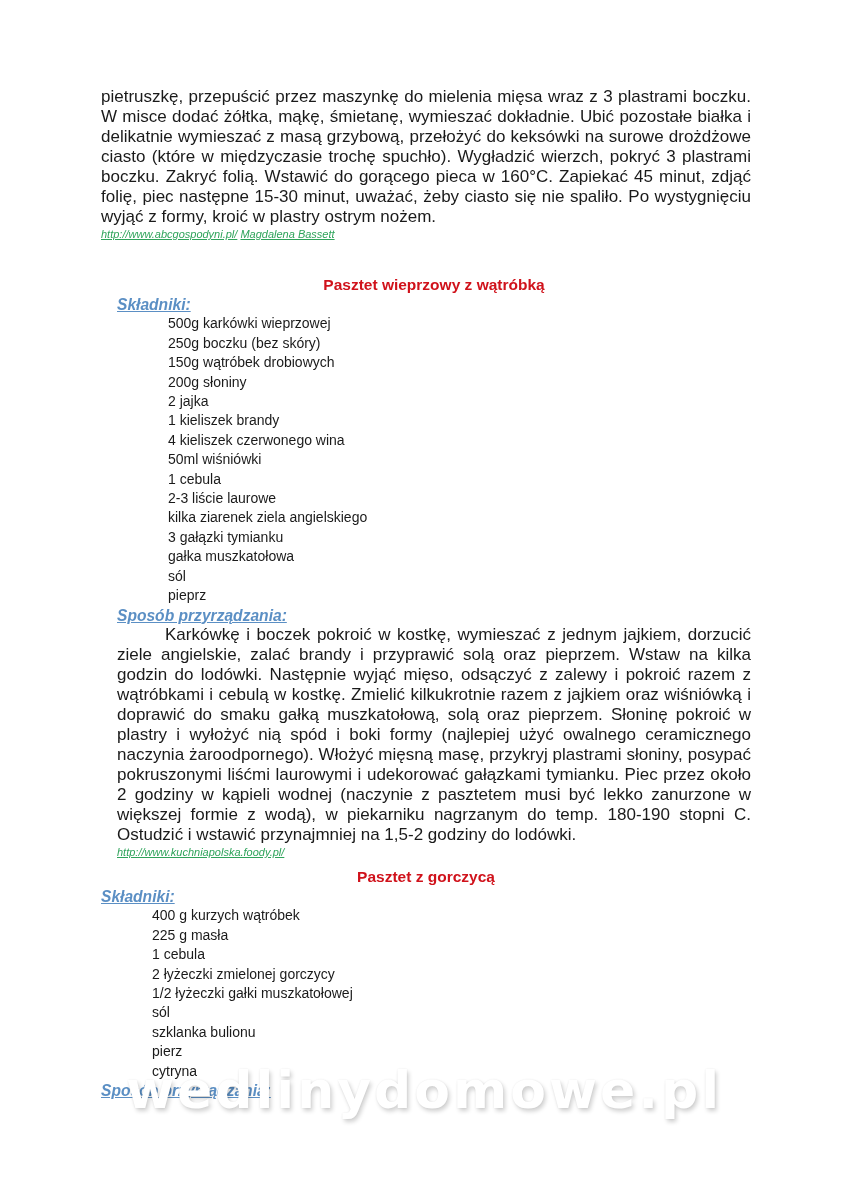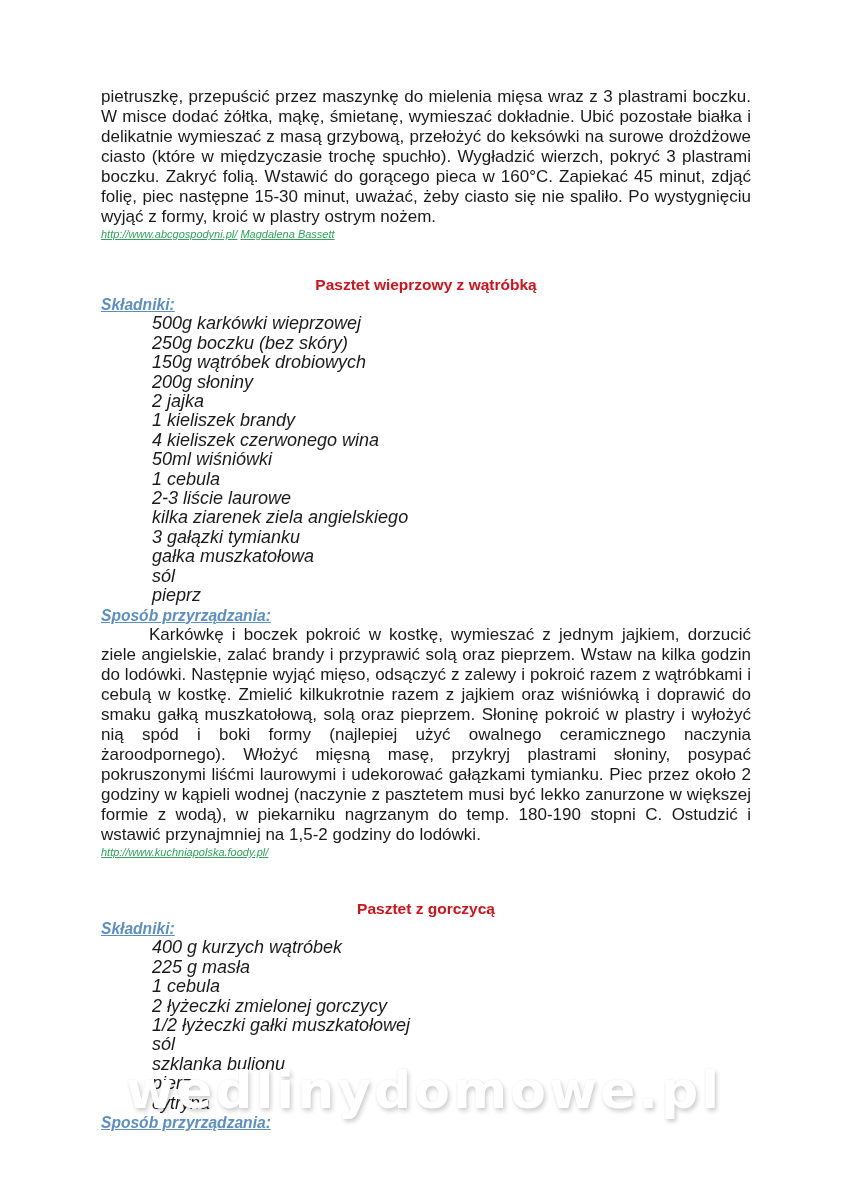--- a/index.html
+++ b/index.html
@@ -8,38 +8,38 @@
   .page { position: absolute; left: 101px; top: 87px; width: 650px; }
   .para { font-size: 17px; line-height: 20px; text-align: justify; margin: 0; }
   .para.indent { text-indent: 48px; }
   .source { font-size: 11px; font-style: italic; line-height: 14px; color: #2ea35a; margin: 0; }
   .source a { color: #2ea35a; text-decoration: underline; }
   .title { font-size: 15.5px; font-weight: bold; color: #d0121b; text-align: center;
            margin: 0; line-height: 20px; }
   .section-label { font-size: 15.6px; font-weight: bold; font-style: italic; color: #5b8fc4;
            line-height: 19.4px; margin: 0; text-decoration: underline; }
   .ingredients { list-style: none; margin: 0; padding: 0 0 0 51px; }
-  .ingredients li { font-size: 18px; line-height: 19.4px; font-style: italic; }
+  .ingredients li { font-size: 14px; line-height: 19.4px; }
   .watermark { position: absolute; left: 0; width: 848px; top: 1060px; text-align: center;
            font-family: "DejaVu Sans", sans-serif; font-weight: bold; font-size: 52px;
            letter-spacing: 3px; color: #ffffff;
            text-shadow: 2px 3px 4px rgba(0,0,0,0.18), 0 0 2px rgba(0,0,0,0.08); }
 </style>
 </head>
 <body>
 
 <div class="page">
 
   <p class="para">pietruszkę, przepuścić przez maszynkę do mielenia mięsa wraz z 3 plastrami boczku. W misce dodać żółtka, mąkę, śmietanę, wymieszać dokładnie. Ubić pozostałe białka i delikatnie wymieszać z masą grzybową, przełożyć do keksówki na surowe drożdżowe ciasto (które w międzyczasie trochę spuchło). Wygładzić wierzch, pokryć 3 plastrami boczku. Zakryć folią. Wstawić do gorącego pieca w 160°C. Zapiekać 45 minut, zdjąć folię, piec następne 15-30 minut, uważać, żeby ciasto się nie spaliło. Po wystygnięciu wyjąć z formy, kroić w plastry ostrym nożem.</p>
   <p class="source">
     <a>http://www.abcgospodyni.pl/</a>
     <a>Magdalena Bassett</a>
   </p>
 
-  <div style="margin-top:34px;">
+  <div style="margin-top:34px;margin-left:16px;">
     <h2 class="title">Pasztet wieprzowy z wątróbką</h2>
     <p class="section-label">Składniki:</p>
     <ul class="ingredients" id="ing0">
         <li>500g karkówki wieprzowej</li>
         <li>250g boczku (bez skóry)</li>
         <li>150g wątróbek drobiowych</li>
         <li>200g słoniny</li>
         <li>2 jajka</li>
         <li>1 kieliszek brandy</li>
         <li>4 kieliszek czerwonego wina</li>
@@ -52,21 +52,21 @@
         <li>sól</li>
         <li>pieprz</li>
       </ul>
     <p class="section-label">Sposób przyrządzania:</p>
     <p class="para indent">Karkówkę i boczek pokroić w kostkę, wymieszać z jednym jajkiem, dorzucić ziele angielskie, zalać brandy i przyprawić solą oraz pieprzem. Wstaw na kilka godzin do lodówki. Następnie wyjąć mięso, odsączyć z zalewy i pokroić razem z wątróbkami i cebulą w kostkę. Zmielić kilkukrotnie razem z jajkiem oraz wiśniówką i doprawić do smaku gałką muszkatołową, solą oraz pieprzem. Słoninę pokroić w plastry i wyłożyć nią spód i boki formy (najlepiej użyć owalnego ceramicznego naczynia żaroodpornego). Włożyć mięsną masę, przykryj plastrami słoniny, posypać pokruszonymi liśćmi laurowymi i udekorować gałązkami tymianku. Piec przez około 2 godziny w kąpieli wodnej (naczynie z pasztetem musi być lekko zanurzone w większej formie z wodą), w piekarniku nagrzanym do temp. 180-190 stopni C. Ostudzić i wstawić przynajmniej na 1,5-2 godziny do lodówki.</p>
     <p class="source">
       <a>http://www.kuchniapolska.foody.pl/</a>
     </p>
   </div>
 
-  <div style="margin-top:40px;">
+  <div style="margin-top:8px;">
     <h2 class="title">Pasztet z gorczycą</h2>
     <p class="section-label">Składniki:</p>
     <ul class="ingredients" id="ing1">
         <li>400 g kurzych wątróbek</li>
         <li>225 g masła</li>
         <li>1 cebula</li>
         <li>2 łyżeczki zmielonej gorczycy</li>
         <li>1/2 łyżeczki gałki muszkatołowej</li>
         <li>sól</li>
         <li>szklanka bulionu</li>

